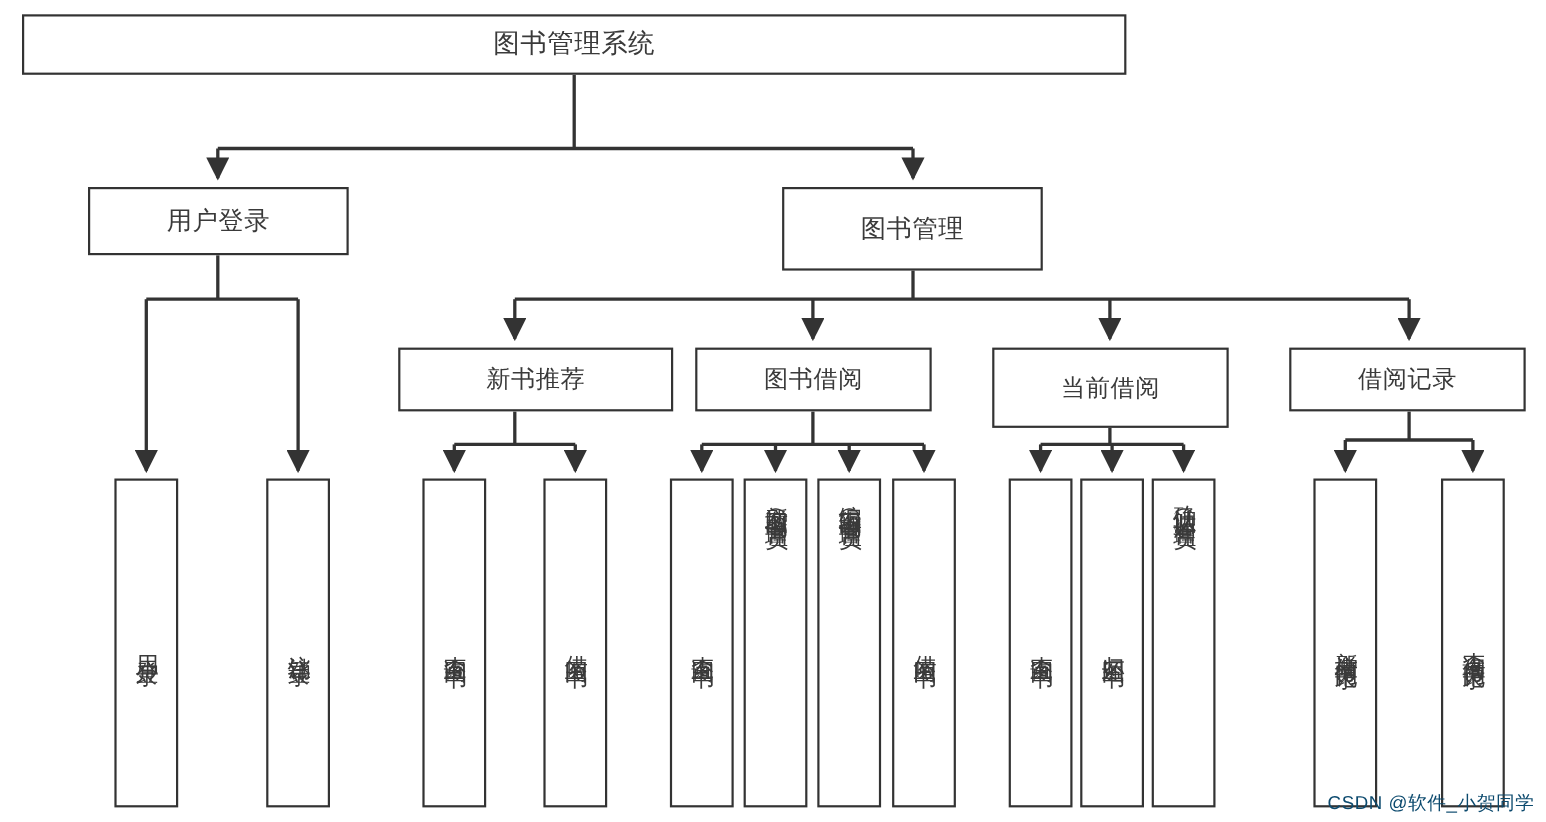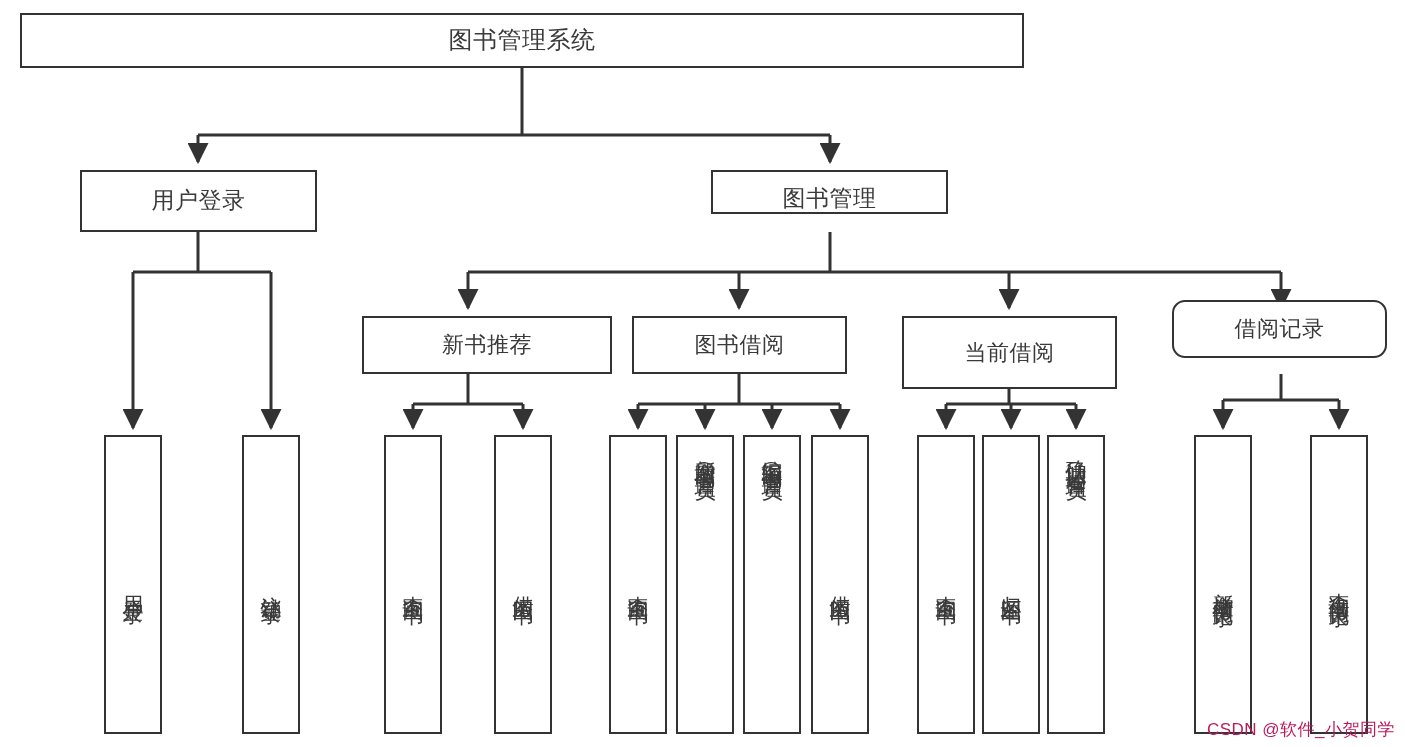--- a/index.html
+++ b/index.html
@@ -71,21 +71,21 @@
   }
   .leaf.centered {
     align-items: center;
     padding-top: 0;
   }
   .watermark {
     position: absolute;
     right: 10px;
     bottom: 6px;
     font-size: 17px;
-    color: #be185d;
+    color: #0c4a6e;
     letter-spacing: 0.5px;
     z-index: 5;
     user-select: none;
     white-space: nowrap;
   }
 </style>
 </head>
 <body>
 
 <div id="diagram-root">
@@ -141,37 +141,37 @@
   </svg>
 
   <div class="node h-node root" style="left:20px; top:13px; width:1004px; height:55px;">
     <span class="node-label">图书管理系统</span>
   </div>
 
   <div class="node h-node l2" style="left:80px; top:170px; width:237px; height:62px;">
     <span class="node-label">用户登录</span>
   </div>
 
-  <div class="node h-node l2" style="left:711px; top:170px; width:237px; height:44px;align-items:flex-end;">
+  <div class="node h-node l2" style="left:711px; top:170px; width:237px; height:76px;">
     <span class="node-label">图书管理</span>
   </div>
 
   <div class="node h-node l3" style="left:362px; top:316px; width:250px; height:58px;">
     <span class="node-label">新书推荐</span>
   </div>
 
   <div class="node h-node l3" style="left:632px; top:316px; width:215px; height:58px;">
     <span class="node-label">图书借阅</span>
   </div>
 
   <div class="node h-node l3" style="left:902px; top:316px; width:215px; height:73px;">
     <span class="node-label">当前借阅</span>
   </div>
 
-  <div class="node h-node l3" style="left:1172px; top:300px; width:215px; height:58px;border-radius:13px;">
+  <div class="node h-node l3" style="left:1172px; top:316px; width:215px; height:58px;">
     <span class="node-label">借阅记录</span>
   </div>
 
   <div class="node leaf centered" style="left:104px; top:435px; width:58px; height:299px;">
     <span class="node-label">用户登录</span>
   </div>
 
   <div class="node leaf centered" style="left:242px; top:435px; width:58px; height:299px;">
     <span class="node-label">注销登录</span>
   </div>

